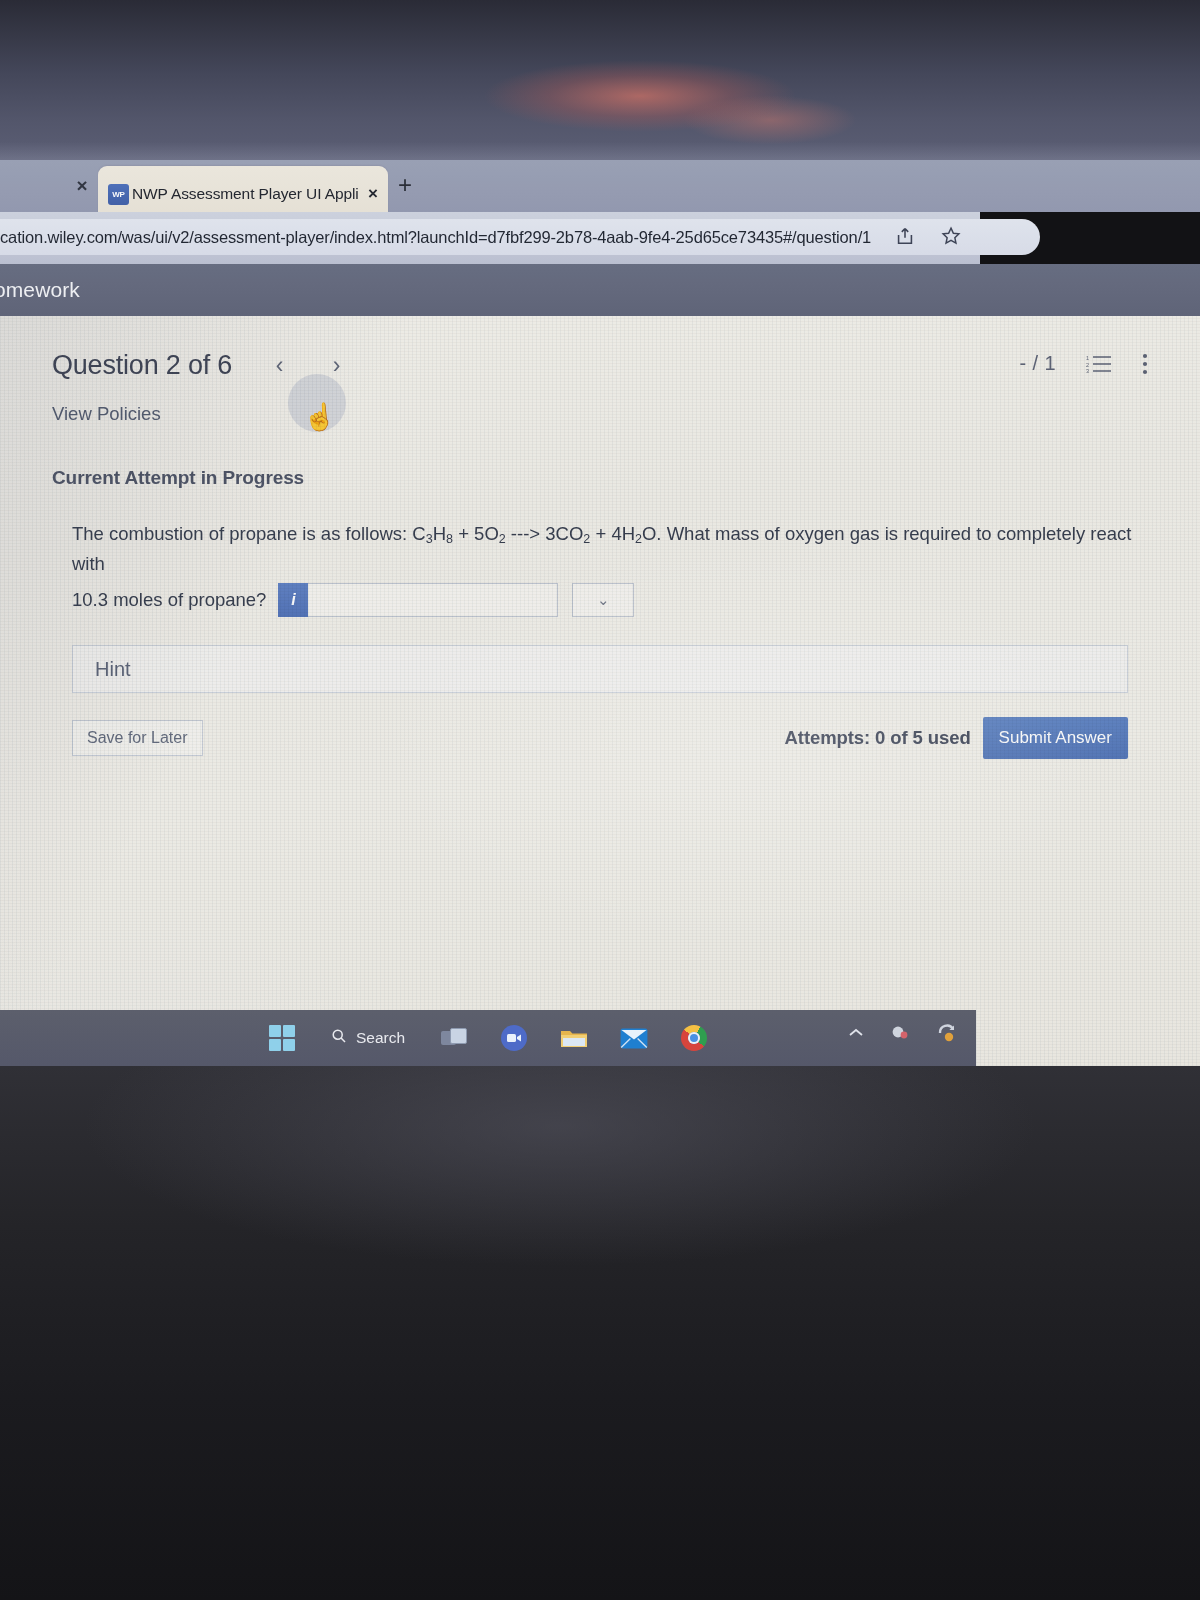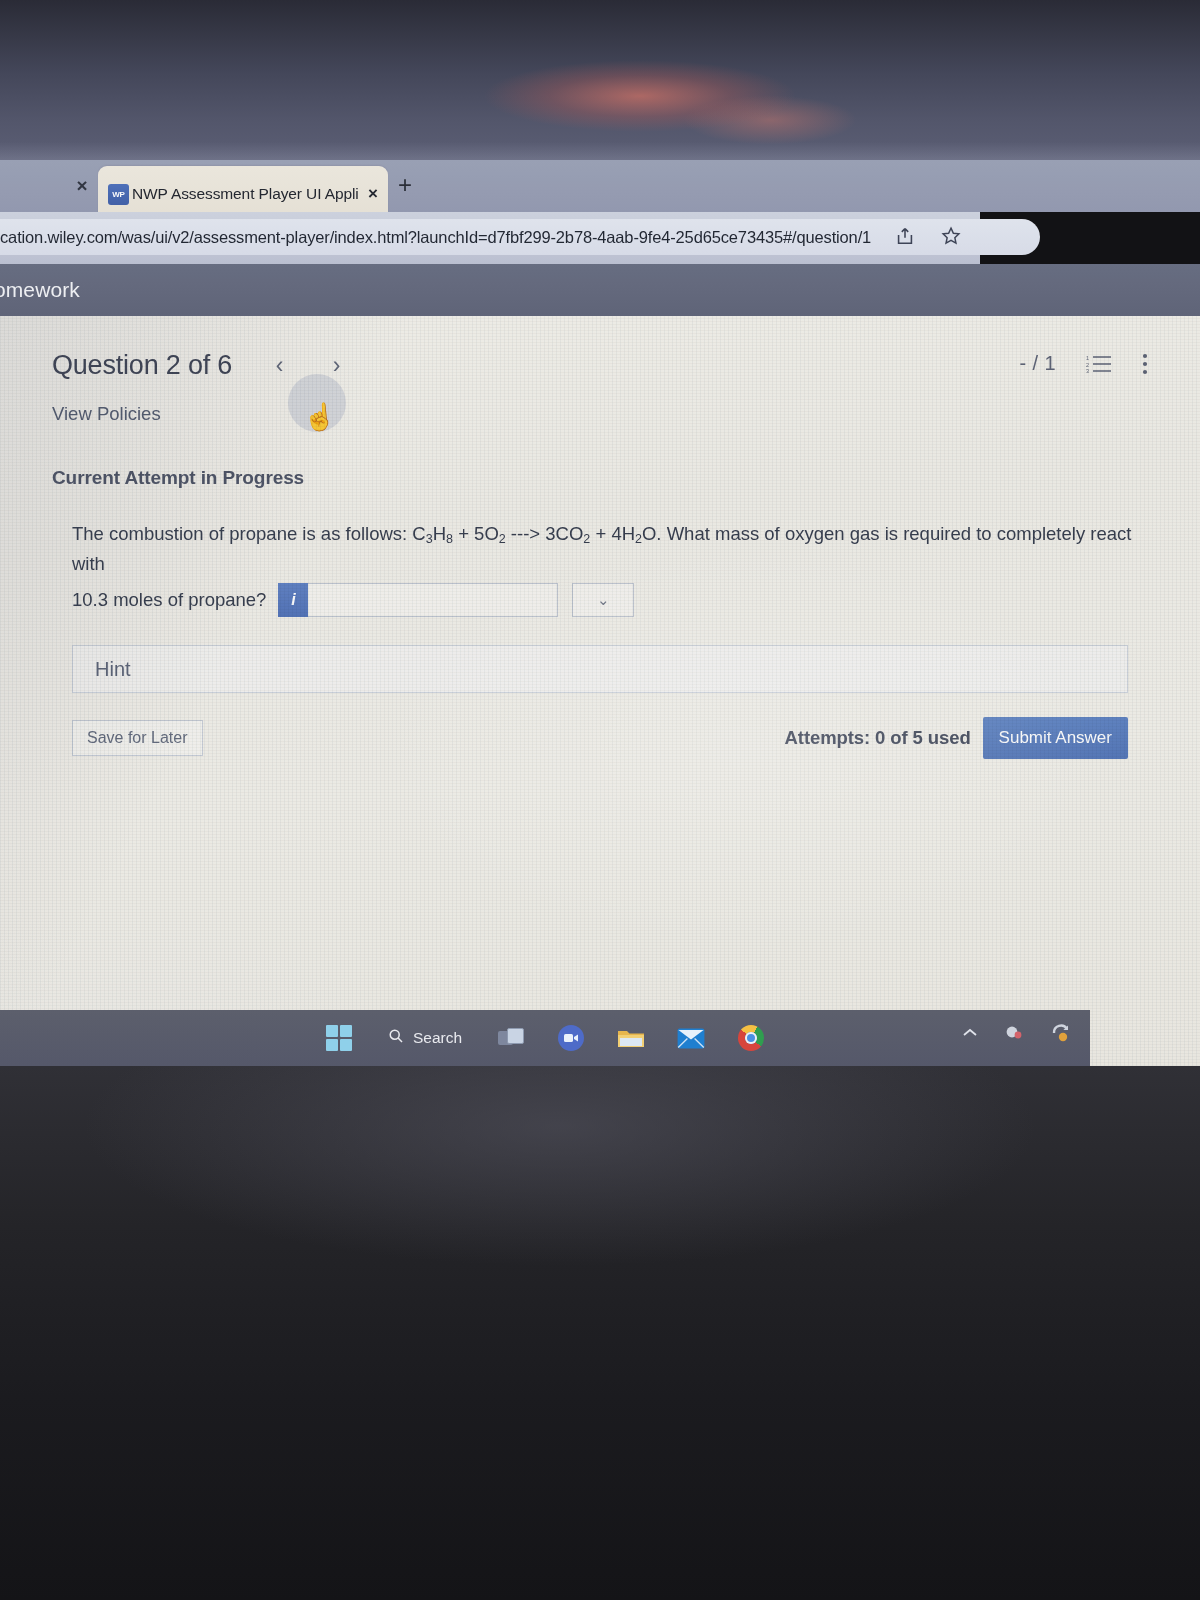--- a/index.html
+++ b/index.html
@@ -238,21 +238,21 @@
   .glare {
     position: absolute; inset: 0; pointer-events: none;
     background:
       radial-gradient(ellipse 560px 300px at 740px 430px, rgba(255,255,255,.17) 0%, rgba(255,255,255,0) 70%),
       radial-gradient(ellipse 420px 260px at 120px 760px, rgba(220,226,238,.13) 0%, rgba(255,255,255,0) 72%),
       linear-gradient(118deg, rgba(60,68,90,.10) 0%, rgba(255,255,255,0) 26%);
   }
 
   
   .taskbar {
-    position: absolute; left: 0; top: 1010px; width: 1090px; height: 56px;
+    position: absolute; left: 0; top: 1010px; width: 976px; height: 56px;
     background: linear-gradient(180deg,#5c5f6c 0%,#55586a 100%);
     display: flex; align-items: center; justify-content: center;
     filter: blur(.3px);
   }
   .tb-center { display: flex; align-items: center; gap: 26px; }
   .tb-item { width: 34px; height: 34px; display:flex; align-items:center; justify-content:center; }
   .win-logo {
     width: 26px; height: 26px;
     display: grid; grid-template-columns: 1fr 1fr; grid-template-rows: 1fr 1fr;
     gap: 2.5px;

